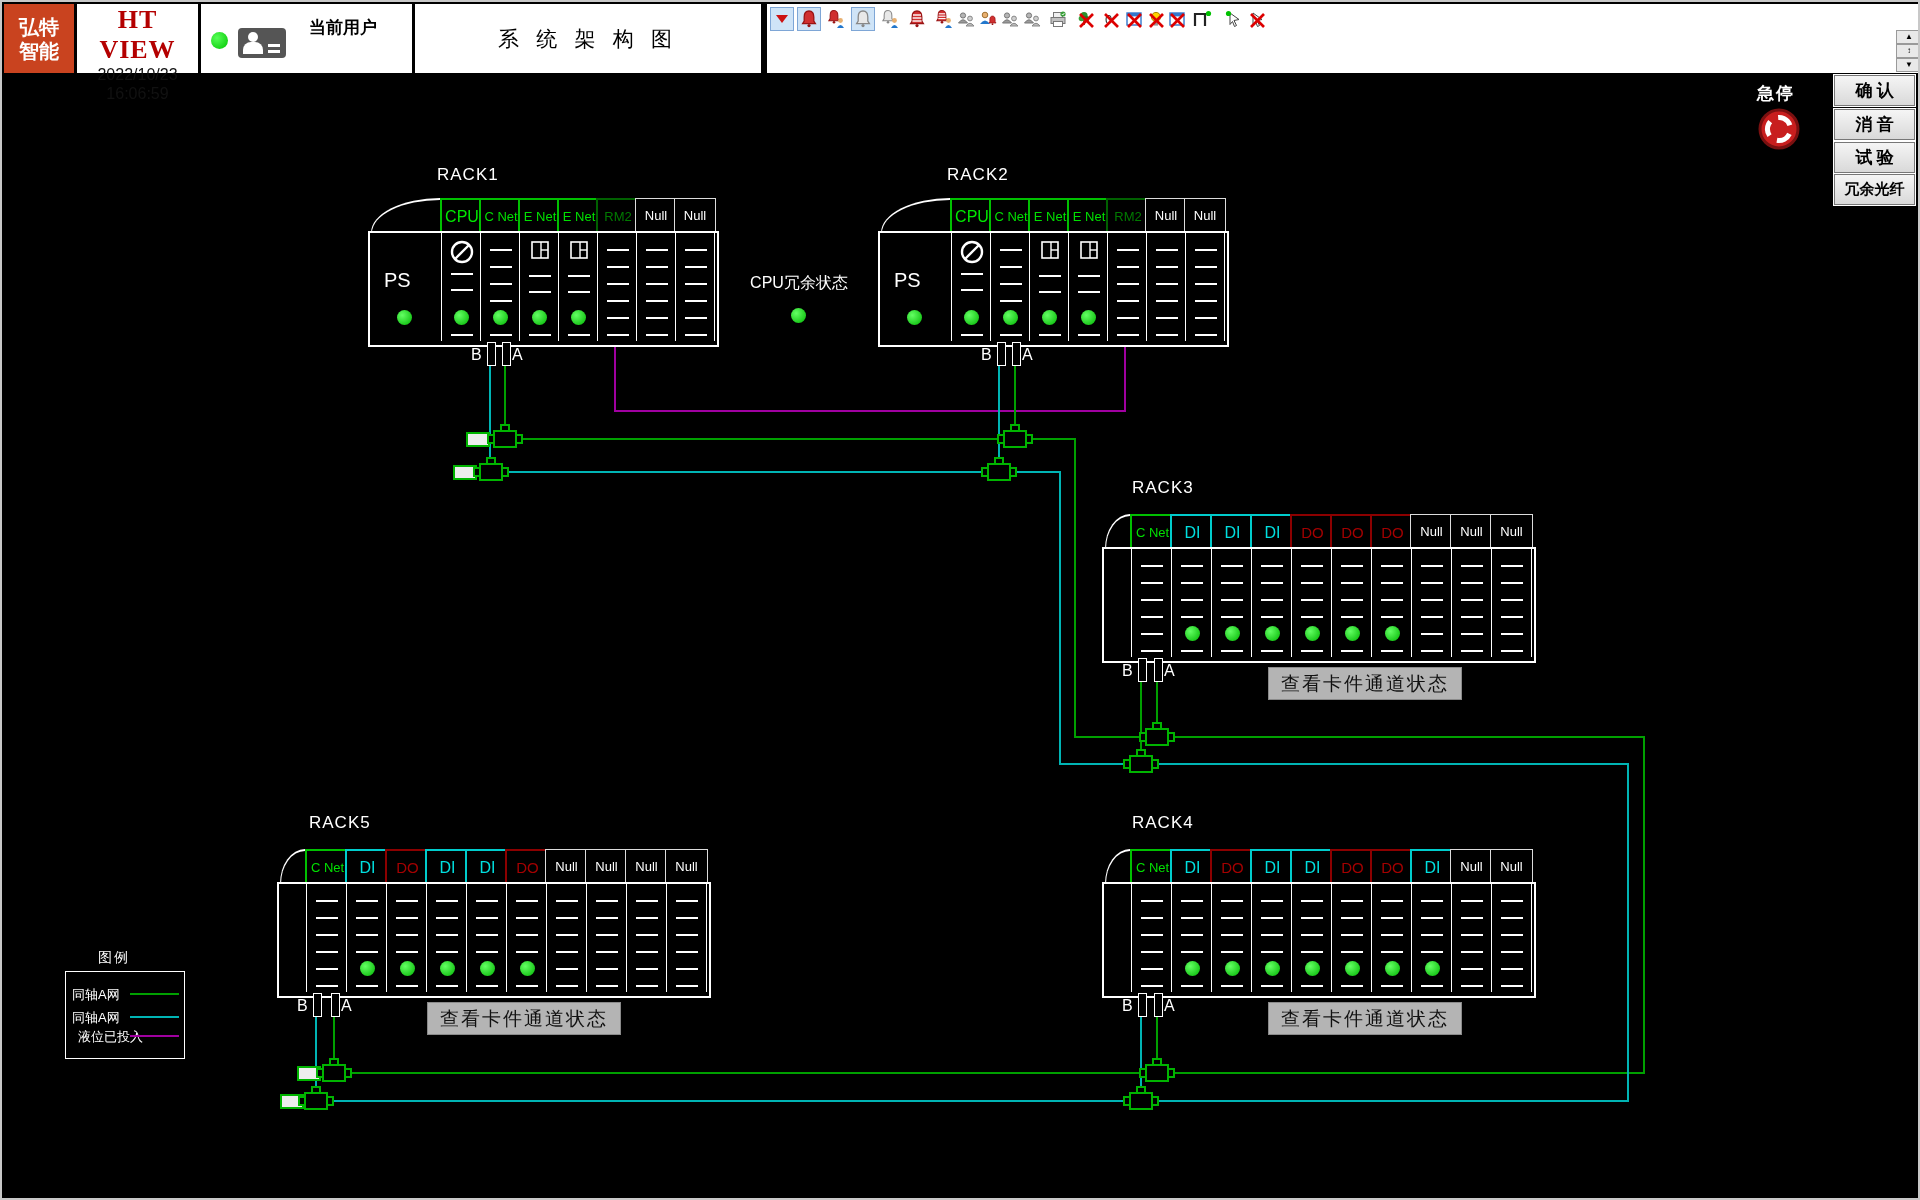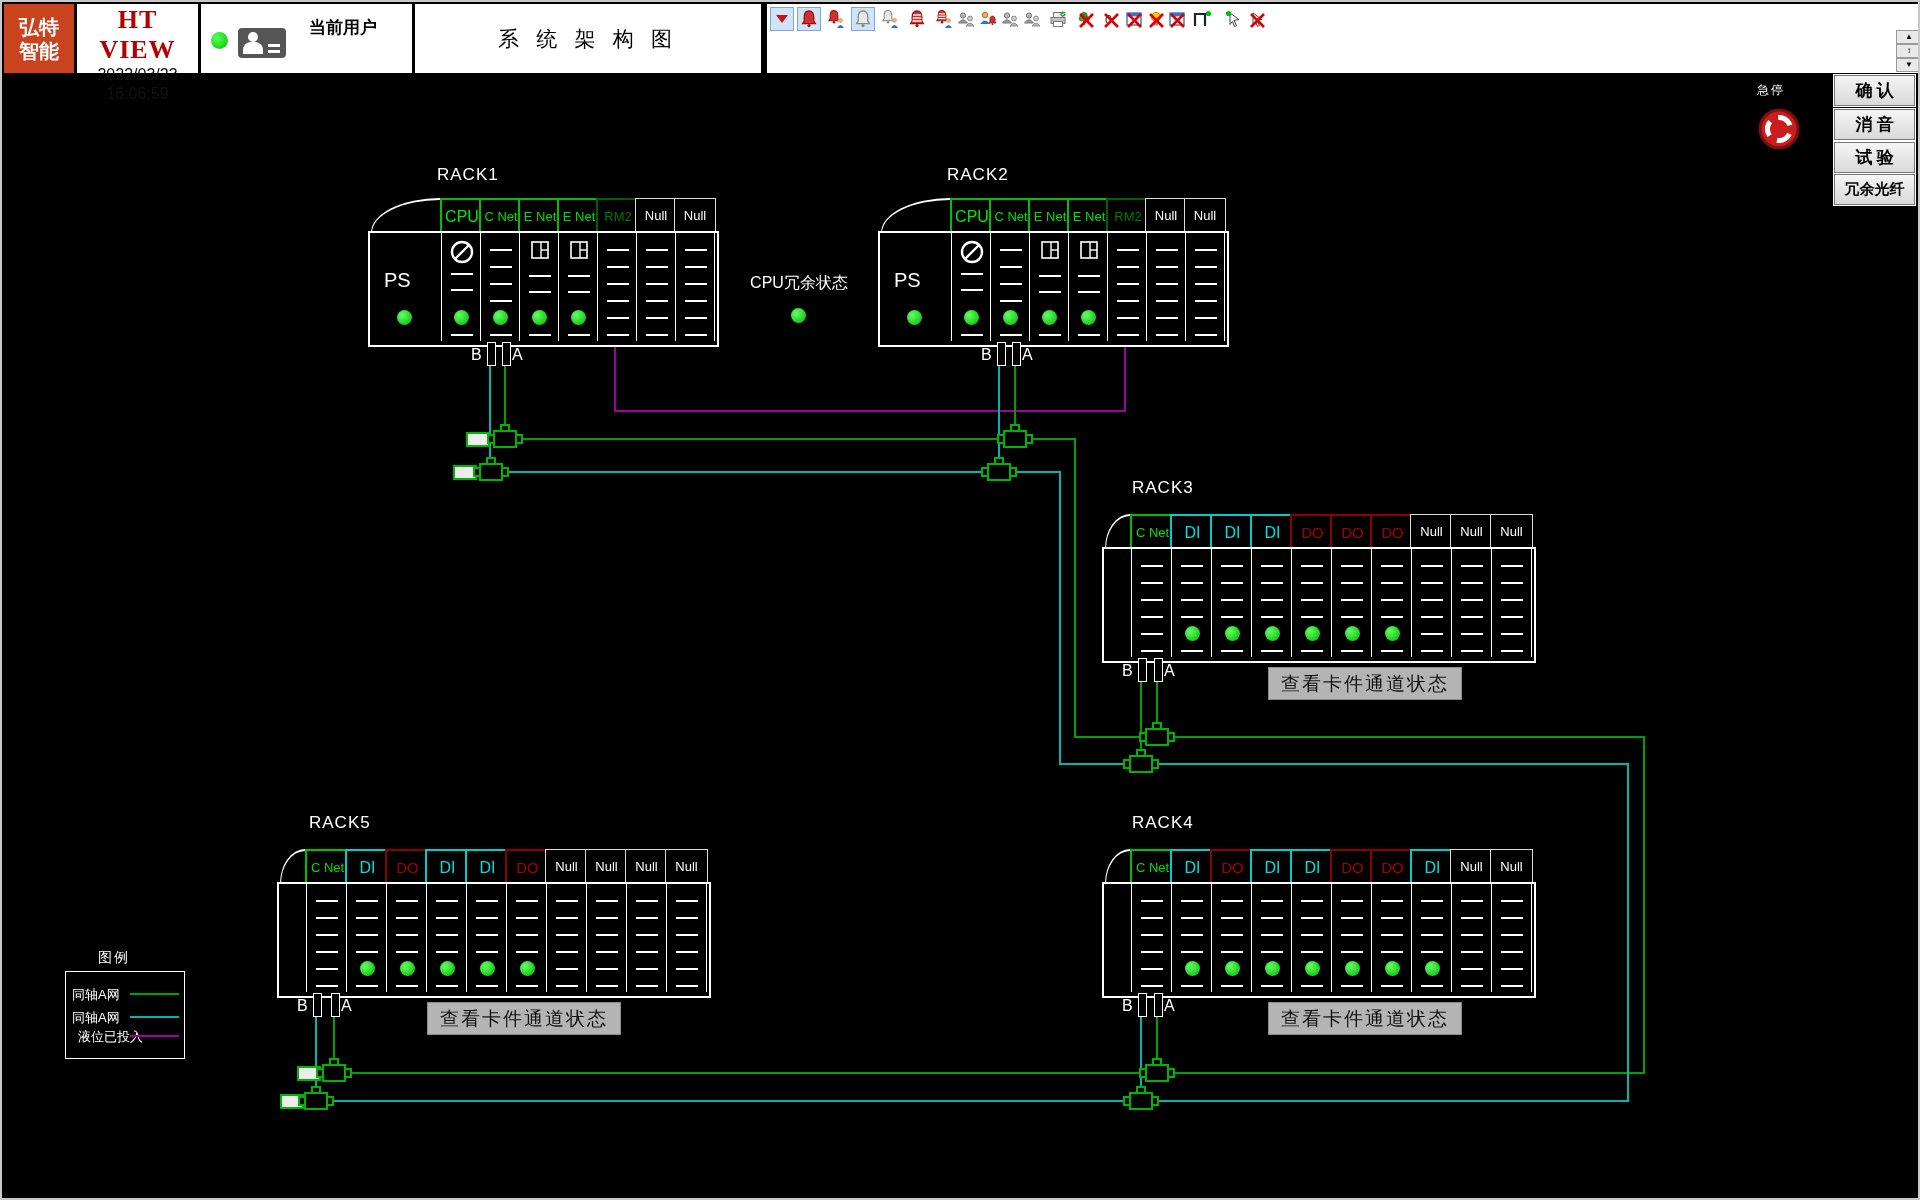--- a/index.html
+++ b/index.html
@@ -28,21 +28,21 @@
              align-items:center;justify-content:center;}
   #page-title{font-family:"Liberation Serif",serif;font-size:21px;color:#000;letter-spacing:6px;}
   #toolbar-box{left:765px;top:2px;width:1153px;height:69px;background:#fff;}
   .tbicon{position:absolute;top:3px;width:22px;height:22px;display:flex;align-items:center;
           justify-content:center;border:1px solid transparent;}
   .tbicon.pressed{background:#cfe4f7;border-color:#7ea6d6;}
   .scrollbtn{position:absolute;left:1129px;width:24px;height:12px;background:#e9e9e9;
              border:1px solid #9a9a9a;font-size:8px;color:#000;display:flex;align-items:center;
              justify-content:center;line-height:8px;}
   
-  #estop-label{color:#fff;font-size:12px;letter-spacing:2px;}
+  #estop-label{color:#fff;font-size:17px;letter-spacing:2px;font-weight:bold;}
   .ctl-btn{left:1832px;width:81px;height:31px;background:linear-gradient(#f5f5f5,#d9d9d9);
            border:1px solid #777;outline:1px solid #fff;color:#000;text-align:center;
            font-family:"Liberation Serif",serif;font-weight:bold;font-size:17px;
            display:flex;align-items:center;justify-content:center;cursor:pointer;}
   
   .rack-label{position:absolute;color:#fff;font-size:17px;letter-spacing:1px;}
   .rack-body{position:absolute;border:2px solid #fff;background:#000;}
   .rack-arc{position:absolute;border-top:2px solid #fff;border-left:1px solid #fff;
             border-top-left-radius:100% 100%;}
   .slot-header{position:absolute;display:flex;align-items:center;justify-content:center;background:#000;}
@@ -127,21 +127,21 @@
       <rect x="310" y="1085" width="8" height="7" fill="#000" stroke="#00b400" stroke-width="2"></rect>
       <rect x="303" y="1091" width="22" height="16" fill="#000" stroke="#00b400" stroke-width="2"></rect>
     </svg>
 
   <div id="logo-box" class="abs" style="z-index:3;">
     <div>弘特</div>
     <div>智能</div>
   </div>
   <div id="info-box" class="abs" style="z-index:3;">
     <div id="brand">HT VIEW</div>
-    <div class="dt">2022/03/23</div>
+    <div class="dt">2022/10/23</div>
     <div class="dt">16:06:59</div>
   </div>
   <div id="user-box" class="abs" style="z-index:3;">
     <div id="user-led" class="abs"></div>
     <div id="user-icon" class="abs">
       <div class="head"></div>
         <div class="body"></div>
         <div class="l1"></div>
         <div class="l2"></div>
     </div>

